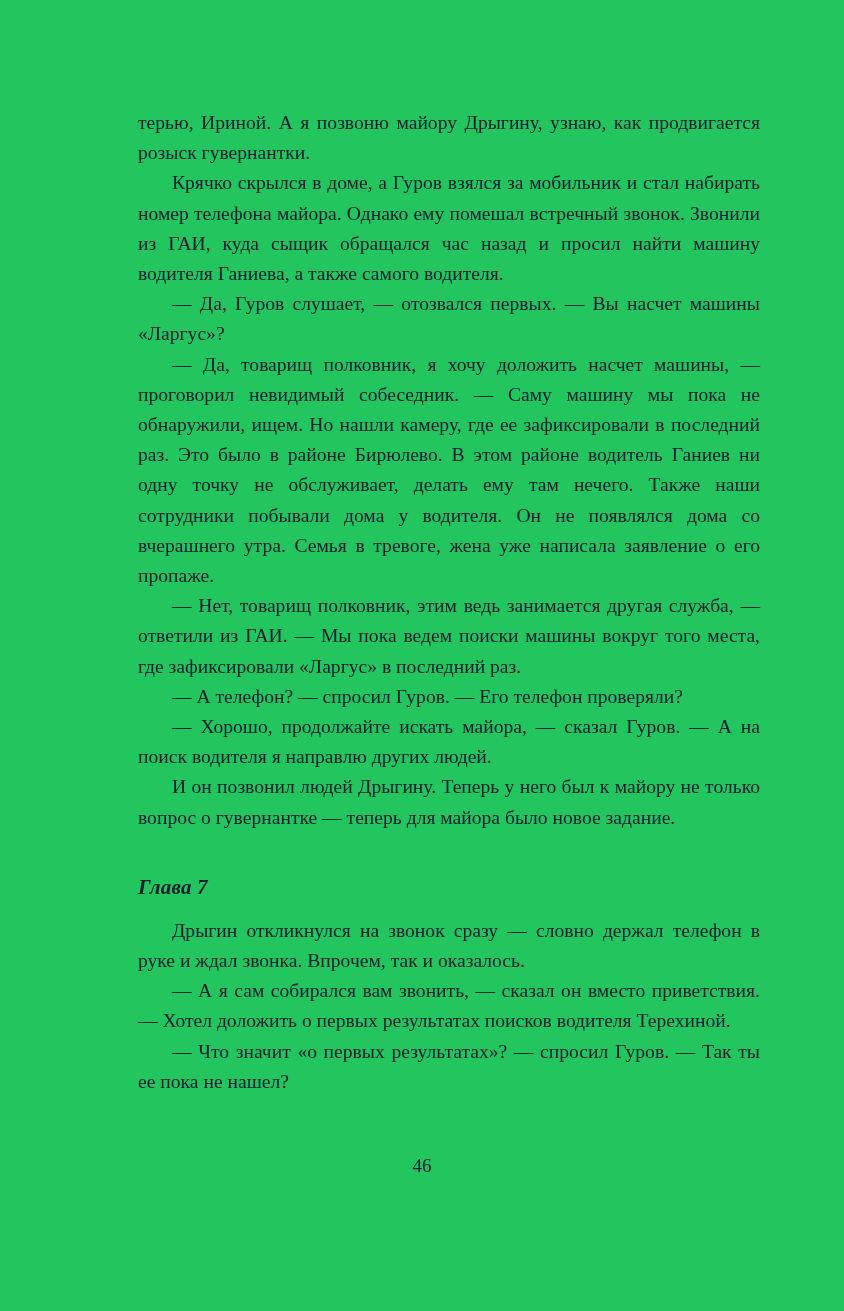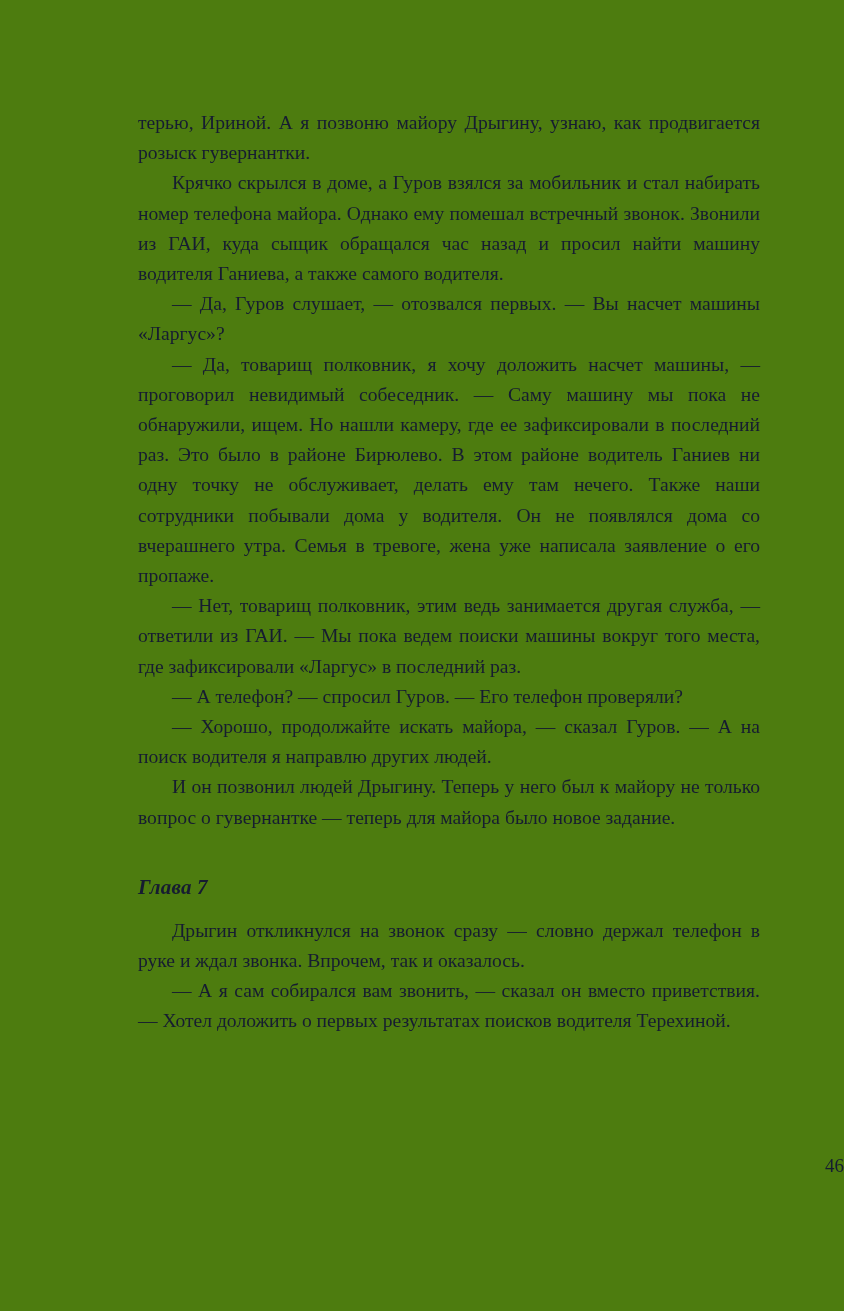--- a/index.html
+++ b/index.html
@@ -13,21 +13,21 @@
     position: relative;
     font-family: "Liberation Serif", "DejaVu Serif", serif;
     color: #1a1f35;
   }
   .page {
     position: absolute;
     left: 0;
     top: 0;
     width: 844px;
     height: 1311px;
-    background: #4d7c0f;
+    background: #22c55e;
     overflow: hidden;
   }
   .text-column {
     position: absolute;
     left: 138px;
     top: 108px;
     width: 622px;
   }
   p.para {
     margin: 0;
@@ -50,21 +50,21 @@
     font-weight: bold;
     color: #161c31;
     letter-spacing: 0.2px;
     font-style: italic;
   }
   .page-number {
     position: absolute;
     left: 0;
     top: 1155px;
     width: 844px;
-    text-align: right;
+    text-align: center;
     font-size: 19px;
     color: #161c31;
   }
 </style>
 </head>
 <body>
 
 <div class="page">
   <div class="text-column">
 
@@ -74,17 +74,18 @@
     <p class="para">— Да, товарищ полковник, я хочу доложить насчет маши­ны, — проговорил невидимый собеседник. — Саму машину мы пока не обнаружили, ищем. Но нашли камеру, где ее за­фиксировали в последний раз. Это было в районе Бирюлево. В этом районе водитель Ганиев ни одну точку не обслужива­ет, делать ему там нечего. Также наши сотрудники побывали дома у водителя. Он не появлялся дома со вчерашнего утра. Семья в тревоге, жена уже написала заявление о его пропаже.</p>
     <p class="para">— Нет, товарищ полковник, этим ведь занимается другая служба, — ответили из ГАИ. — Мы пока ведем поиски ма­шины вокруг того места, где зафиксировали «Ларгус» в по­следний раз.</p>
     <p class="para">— А телефон? — спросил Гуров. — Его телефон прове­ряли?</p>
     <p class="para">— Хорошо, продолжайте искать майора, — сказал Гу­ров. — А на поиск водителя я направлю других людей.</p>
     <p class="para">И он позвонил людей Дрыгину. Теперь у него был к майо­ру не только вопрос о гувернантке — теперь для майора было новое задание.</p>
 
     <h2 class="chapter-heading">Глава 7</h2>
 
     <p class="para">Дрыгин откликнулся на звонок сразу — словно держал телефон в руке и ждал звонка. Впрочем, так и оказалось.</p>
     <p class="para">— А я сам собирался вам звонить, — сказал он вместо приветствия. — Хотел доложить о первых результатах поис­ков водителя Терехиной.</p>
+    <p class="para">— Что значит «о первых результатах»? — спросил Гуров. — Так ты ее пока не нашел?</p>
 
   </div>
 
   <div class="page-number">46</div>
 </div>
 
 </body></html>

